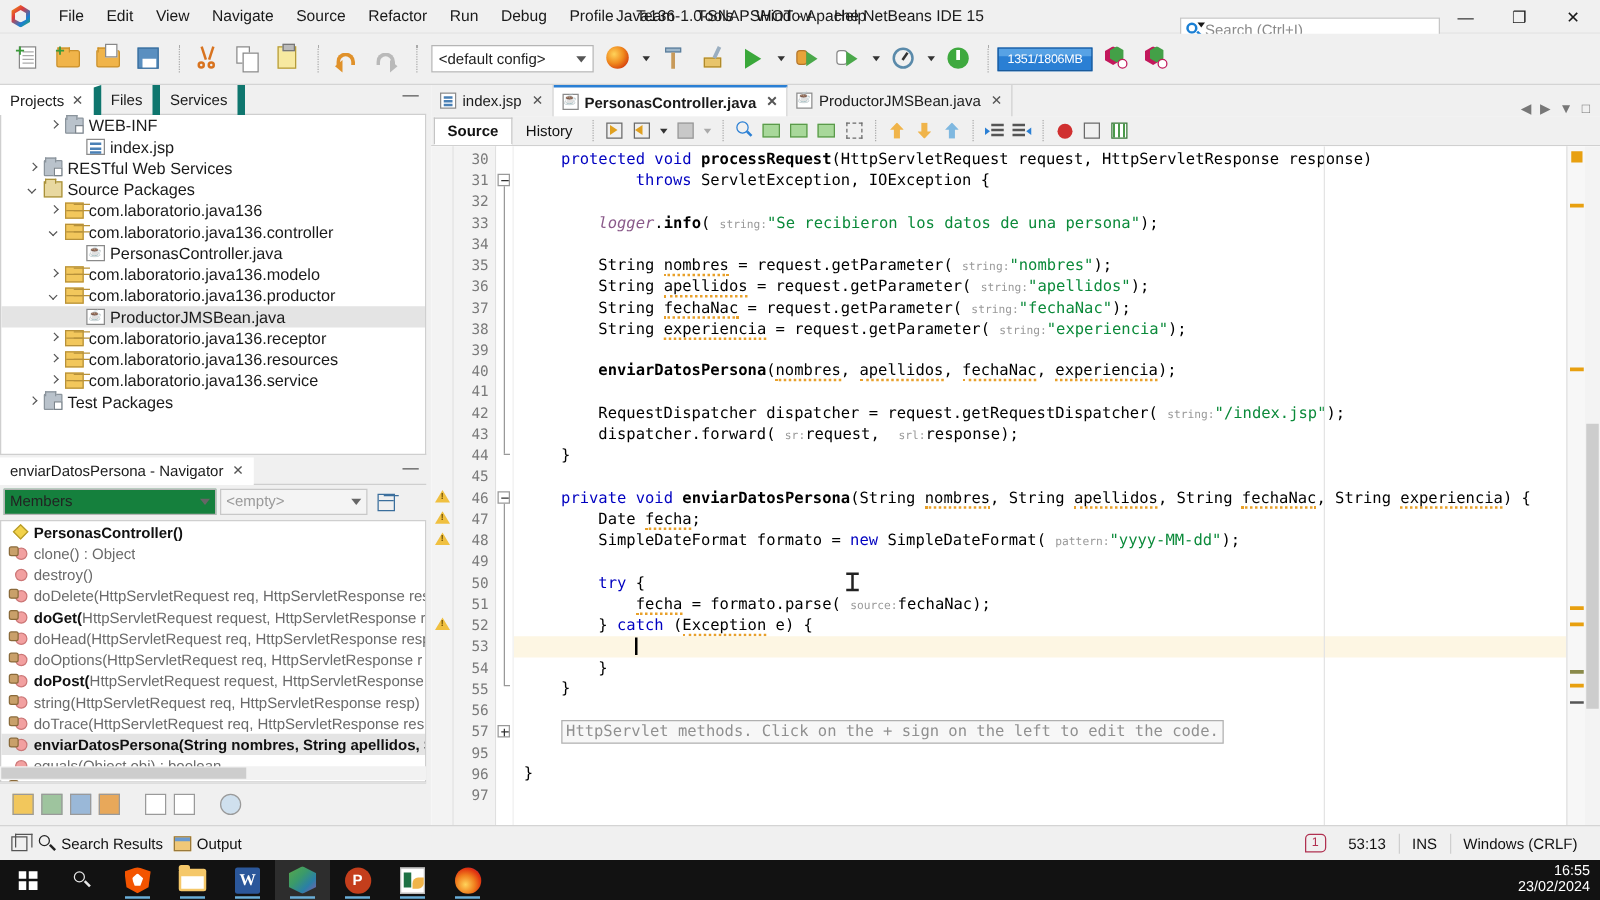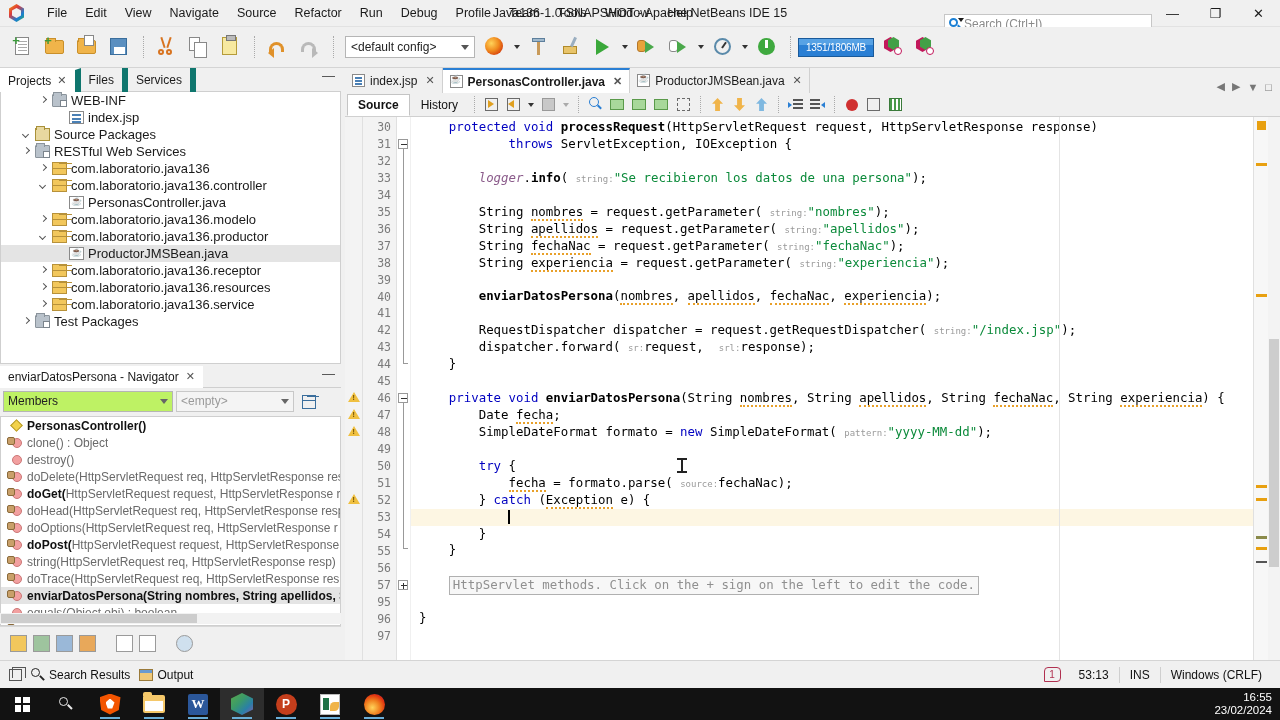--- a/index.html
+++ b/index.html
@@ -185,21 +185,21 @@
   .ti.jsp { background:#fff; border:1px solid #8a8a8a; }
   .ti.jsp::after { content:''; position:absolute; left:2px; top:2px; width:9px; height:2px; background:#4a80b5;
     box-shadow:0 4px 0 #4a80b5, 0 7px 0 #4a80b5; }
 
   .nav { position:absolute; left:0; top:298px; width:341px; height:294px; background:#f0f0f0; }
   .nav-head { height:22px; display:flex; align-items:center; position:relative; border-bottom:1px solid #cfcfcf; }
   .nav-head .title { font-size:12px; color:#1a1a1a; padding:0 8px; background:#fff; height:22px; display:flex; align-items:center; }
   .nav-head .title .x { margin-left:7px; font-size:11px; color:#555; }
   .nav-toolbar { height:26px; display:flex; align-items:center; padding:2px 3px; gap:3px; background:#f0f0f0; }
   .nsel {
-    height:21px; background:#bef264; border:1px solid #b5b5b5; display:flex; align-items:center;
+    height:21px; background:#15803d; border:1px solid #b5b5b5; display:flex; align-items:center;
     justify-content:space-between; padding:0 4px; font-size:12px; color:#222;
   }
   .nsel.disabled { background:#f4f4f4; color:#9a9a9a; border-color:#c8c8c8; }
   .nsel .chev { border-left:4px solid transparent; border-right:4px solid transparent; border-top:5px solid #666; }
   .nbtn { width:22px; height:21px; position:relative; border:1px solid transparent; }
   .nbtn .gridi { position:absolute; left:4px; top:3px; width:14px; height:14px; border:1.4px solid #3a6e9c; }
   .nbtn .gridi::after { content:''; position:absolute; left:0; top:4px; right:0; height:1.4px; background:#3a6e9c;
     box-shadow: 4px -4px 0 0 #3a6e9c; }
   .members {
     position:absolute; left:0; top:50px; width:341px; height:210px; background:#fff;
@@ -571,30 +571,30 @@
             <i class="bdg"></i>
           </span>
           <span>WEB-INF</span>
         </div>
         <div class="trow" style="padding-left: 55px;">
           <span class="tw"></span>
           <span class="ti jsp"></span>
           <span>index.jsp</span>
         </div>
         <div class="trow" style="padding-left: 21px;">
-          <span class="tw d"></span>
-          <span class="ti srcpkg"></span>
-          <span>Source Packages</span>
-        </div>
-        <div class="trow" style="padding-left: 21px;">
           <span class="tw r"></span>
           <span class="ti gfolder">
             <i class="bdg"></i>
           </span>
           <span>RESTful Web Services</span>
+        </div>
+        <div class="trow" style="padding-left: 21px;">
+          <span class="tw d"></span>
+          <span class="ti srcpkg"></span>
+          <span>Source Packages</span>
         </div>
         <div class="trow" style="padding-left: 38px;">
           <span class="tw r"></span>
           <span class="ti pkg"></span>
           <span>com.laboratorio.java136</span>
         </div>
         <div class="trow" style="padding-left: 38px;">
           <span class="tw d"></span>
           <span class="ti pkg"></span>
           <span>com.laboratorio.java136.controller</span>

